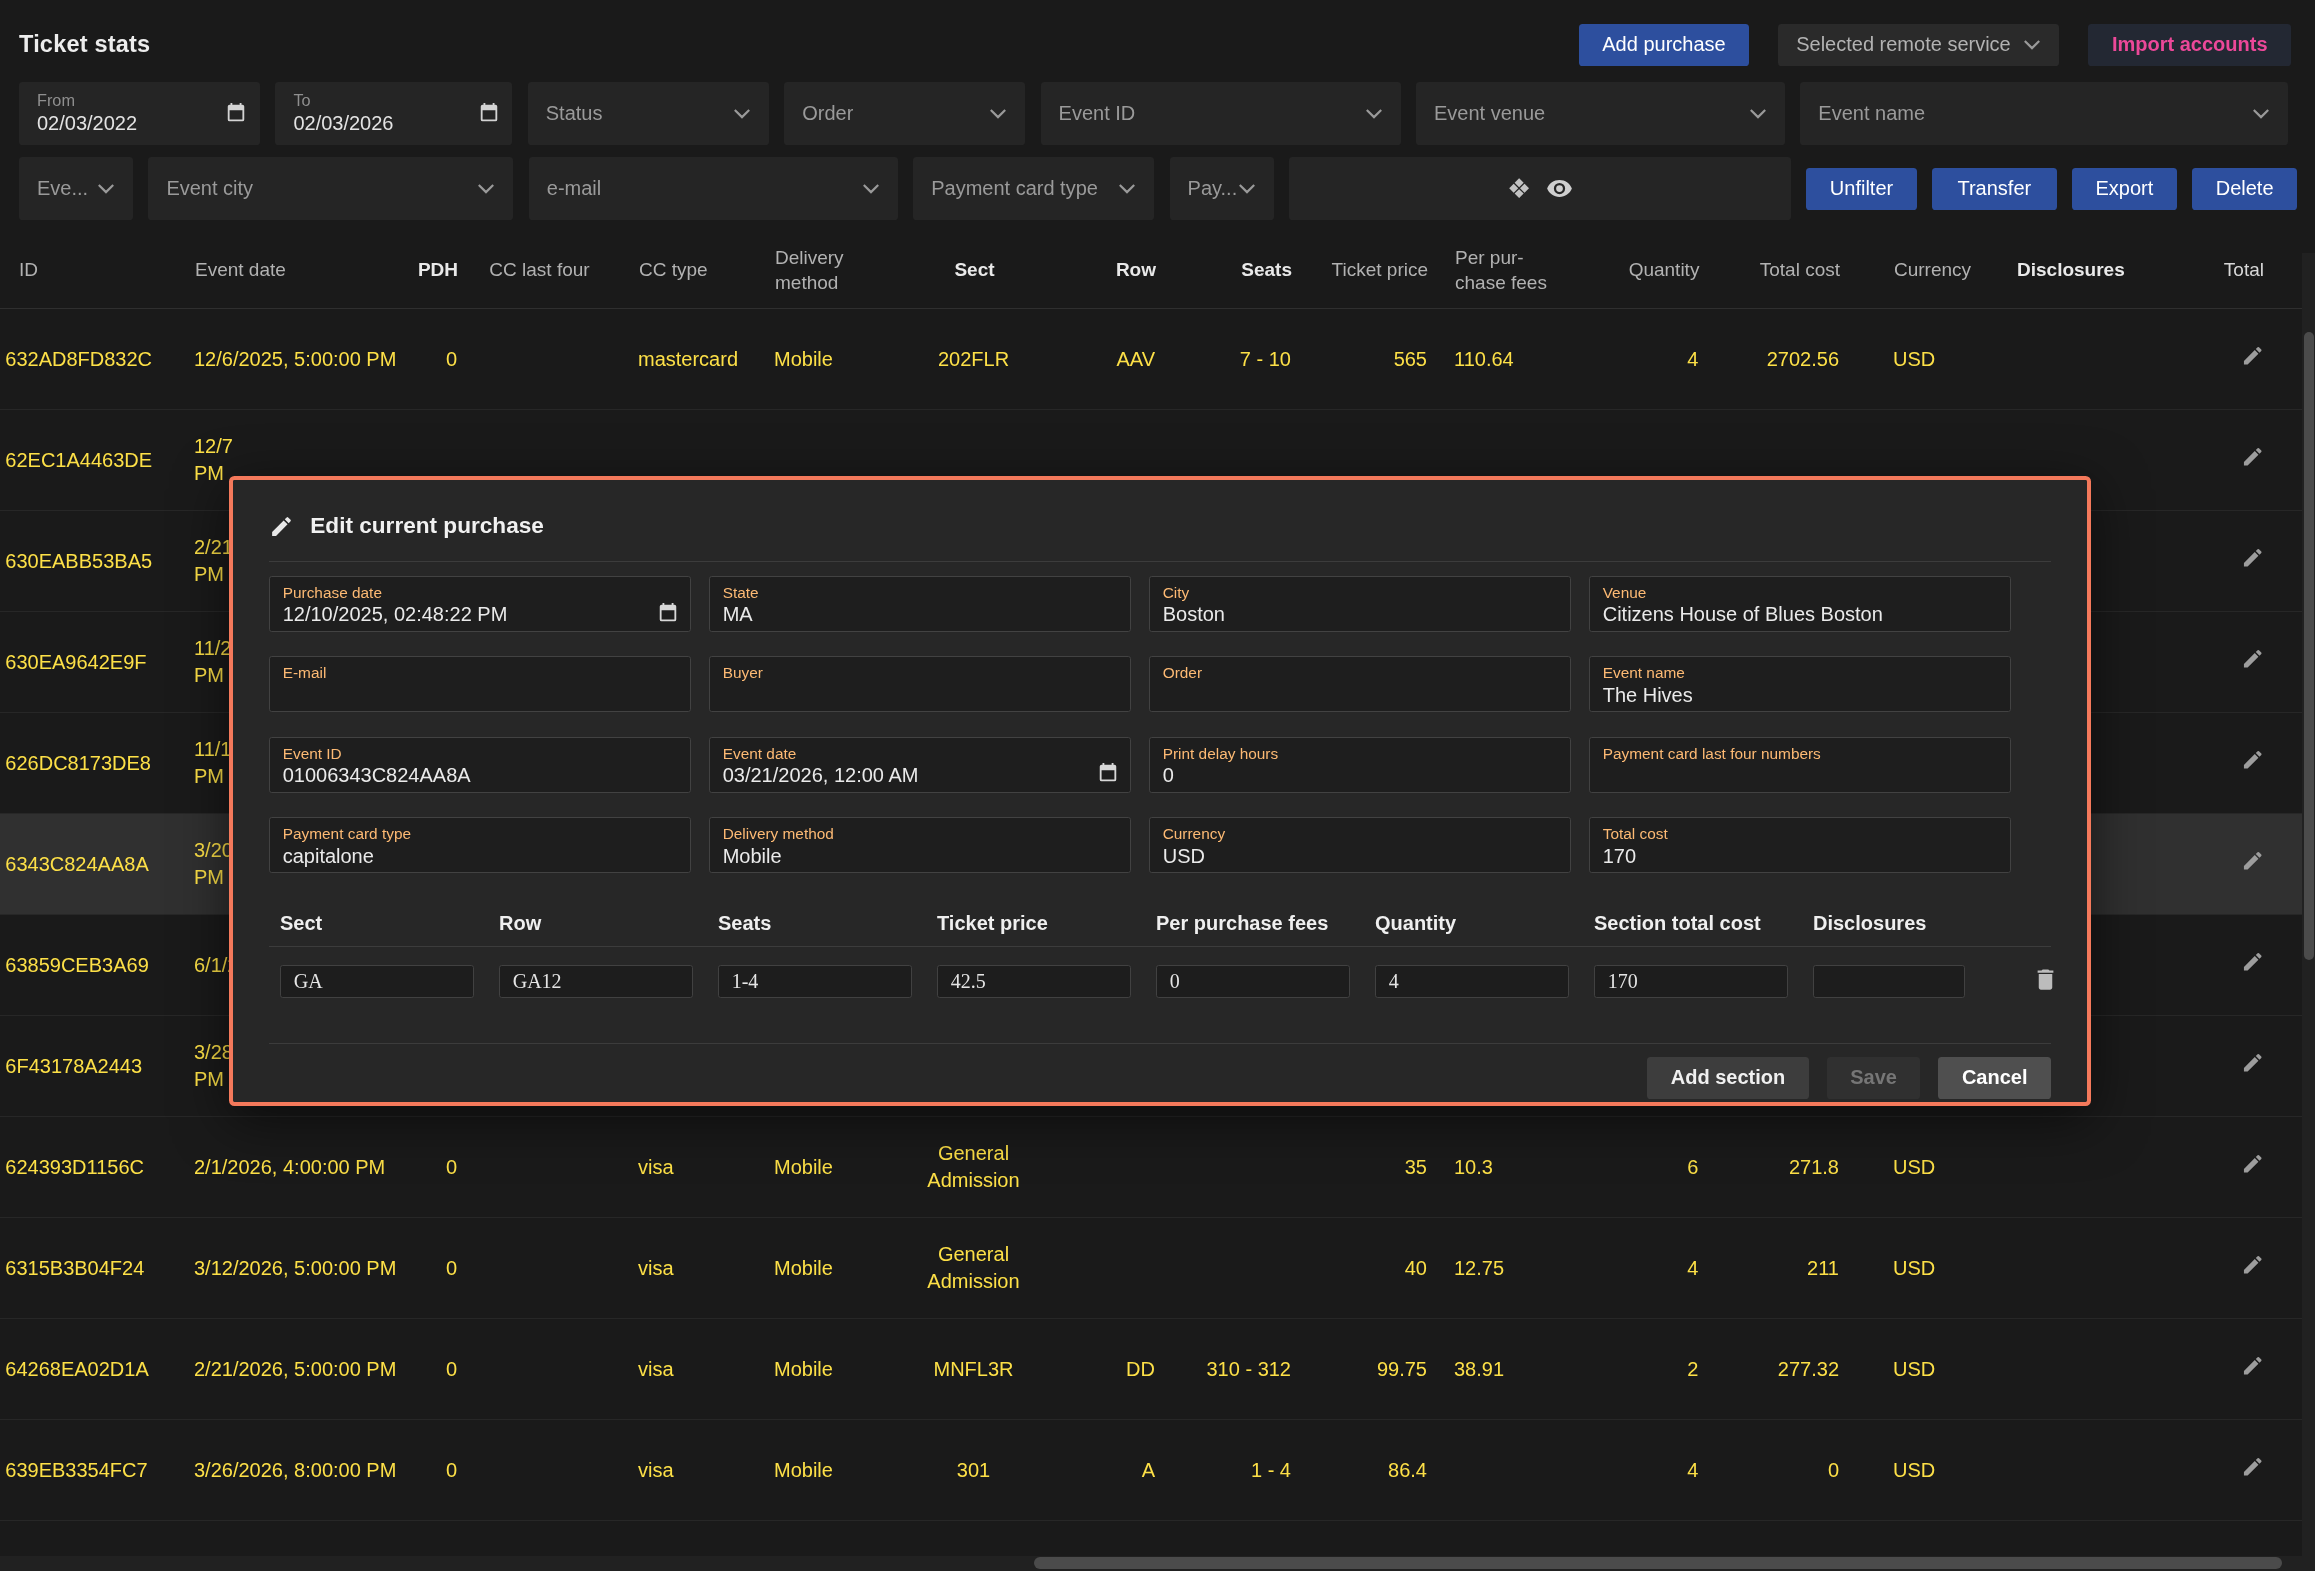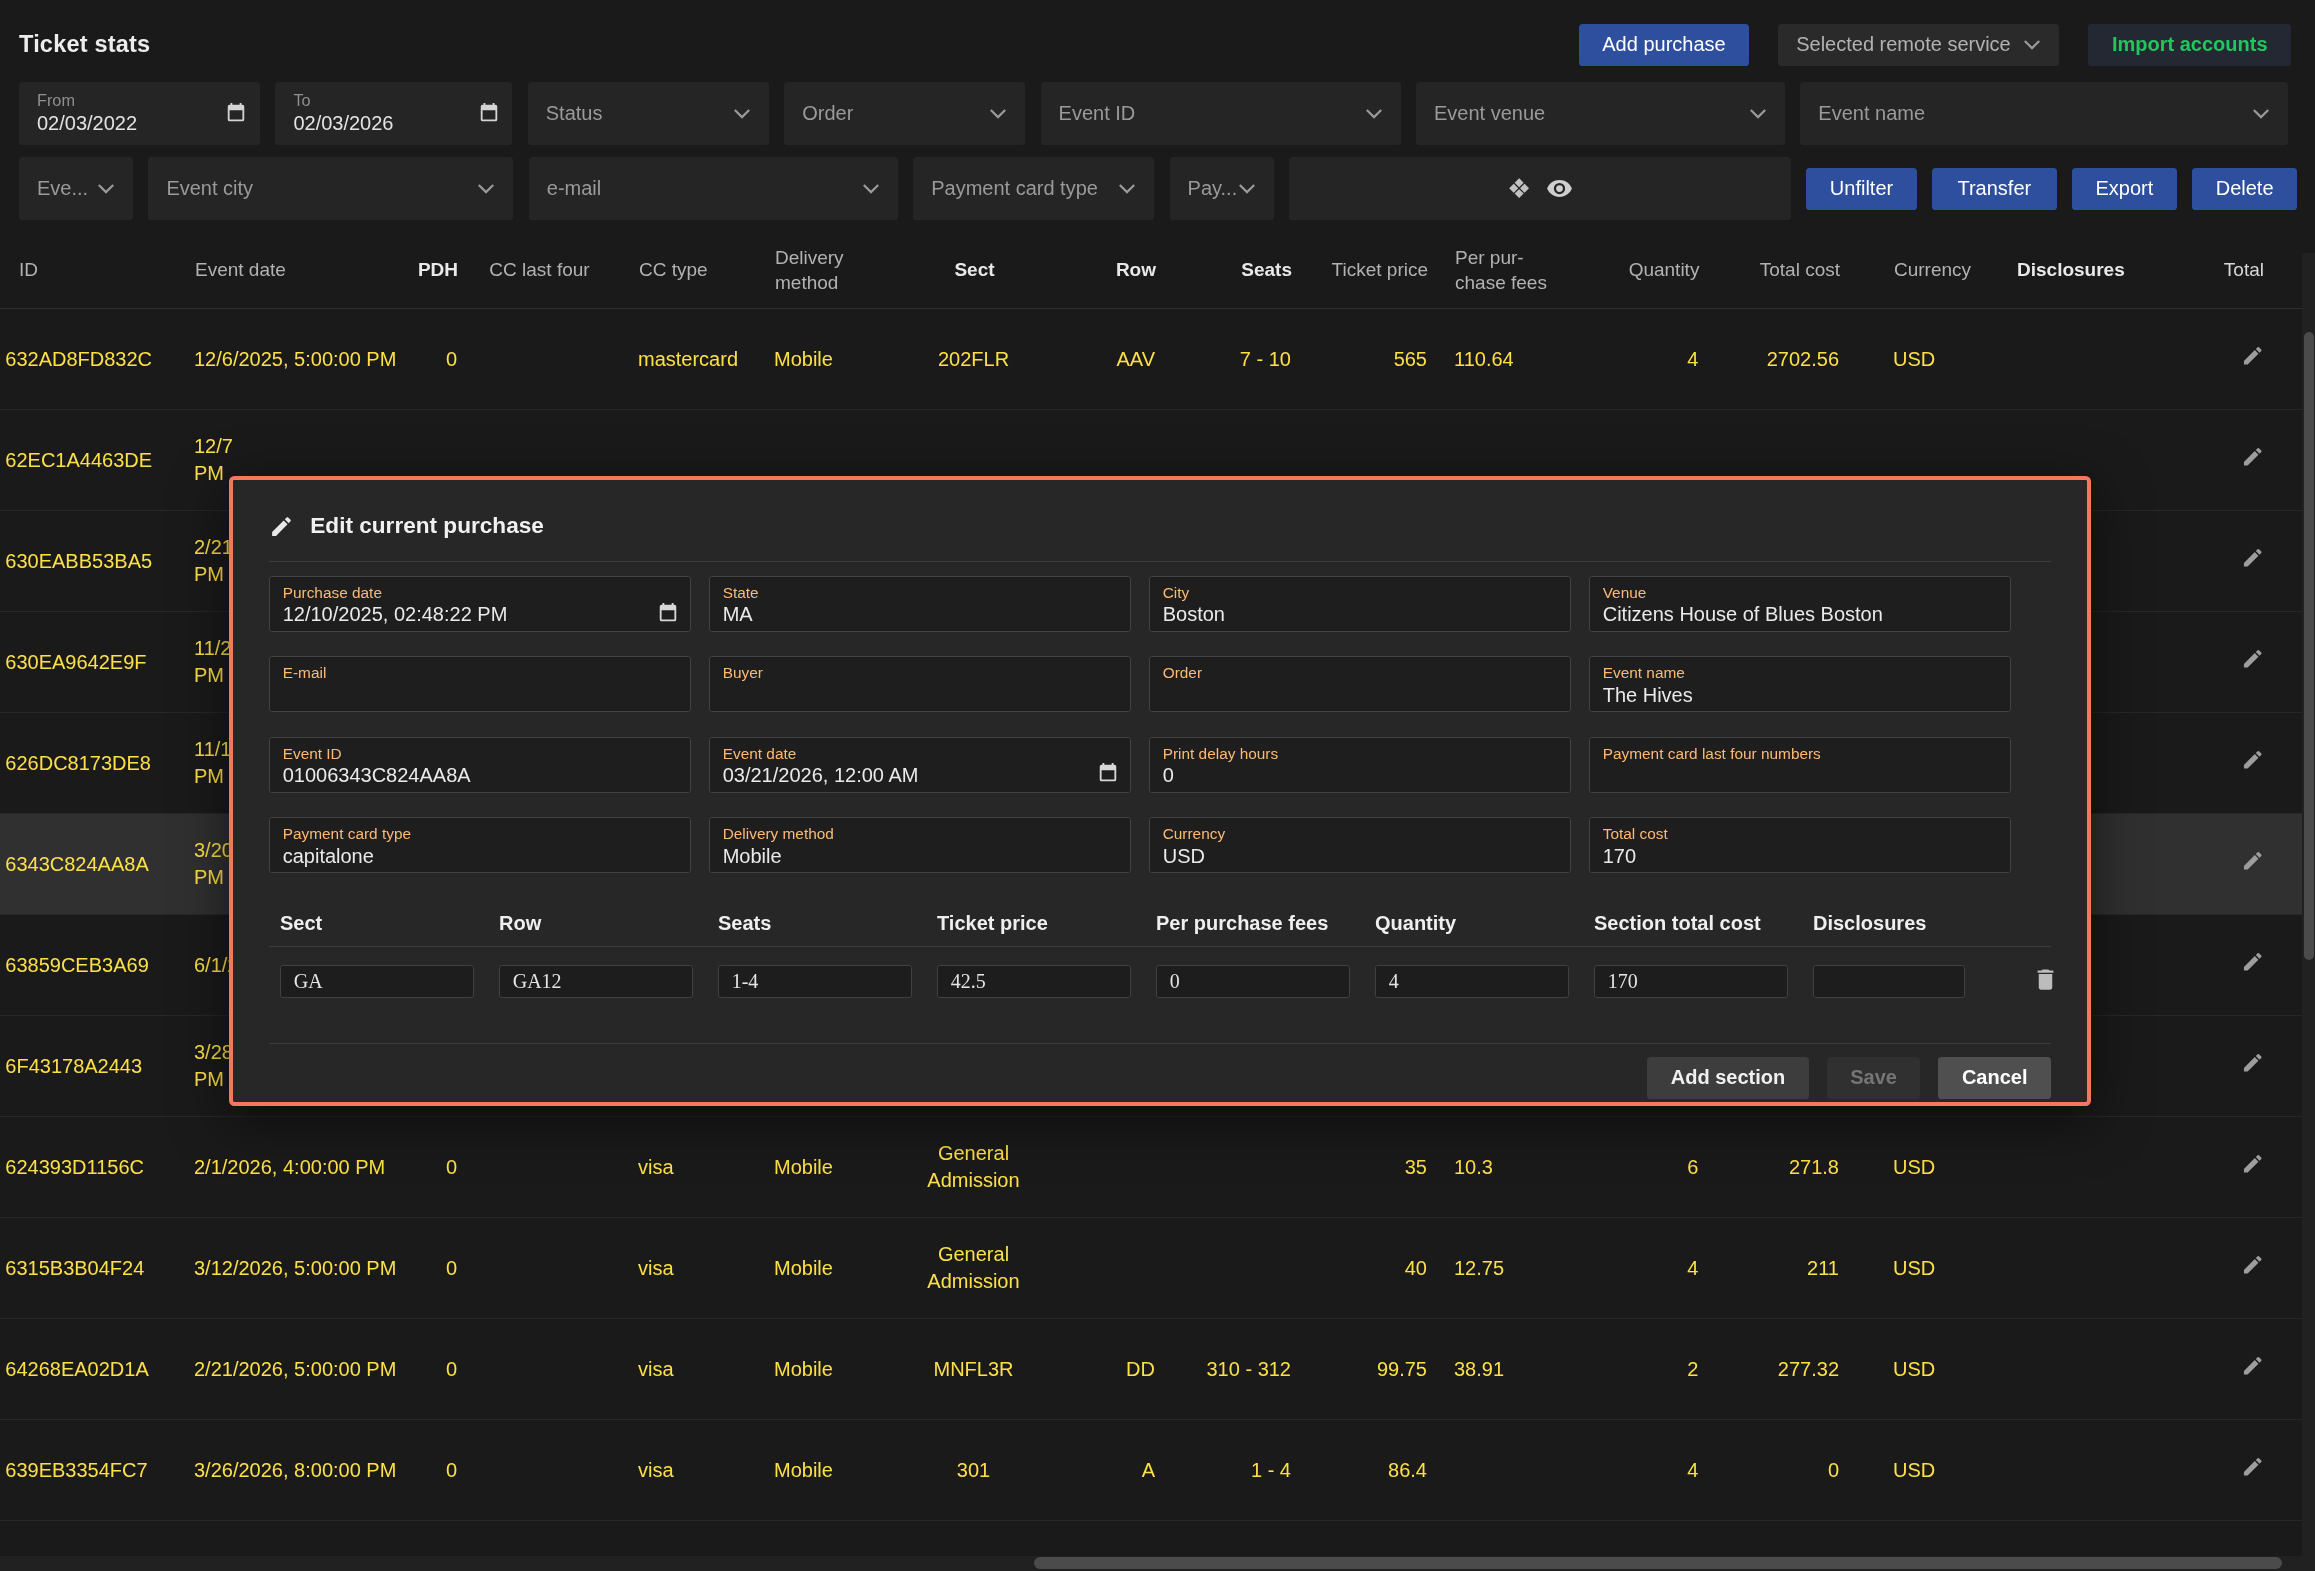--- a/index.html
+++ b/index.html
@@ -13,21 +13,21 @@
   .topbar { display:flex; align-items:center; justify-content:space-between; padding:23.5px 25px 16.3px 19px; }
   .topbar h1 { margin:0; font-size:23.5px; font-weight:700; color:#ededed; letter-spacing:0.2px; }
   .topbar-actions { display:flex; align-items:center; gap:29px; }
   .btn {
     display:inline-flex; align-items:center; justify-content:center; gap:12.7px;
     height:42px; padding:0 23.5px; border:none; border-radius:3.6px;
     font-family:inherit; font-size:20px; color:#ffffff; cursor:pointer; white-space:nowrap;
   }
   .btn.blue { background:#2d4f9e; }
   .btn.darksel { background:#2a2a2a; color:#b2b2b2; padding:0 18px; }
-  .btn.ghostblue { background:#232833; color:#22c55e; font-weight:700; }
+  .btn.ghostblue { background:#232833; color:#ec4899; font-weight:700; }
   .btn.mid { background:#3d3d3d; color:#f0f0f0; font-weight:700; }
   .btn.dim { background:#303030; color:#767676; font-weight:700; cursor:default; }
   .btn.light { background:#4f4f4f; color:#ffffff; font-weight:700; }
   .chev { width:18px; height:11px; flex:none; }
   
   .filters { padding:0 19px; }
   .frow { display:flex; align-items:center; gap:15.4px; margin-bottom:12.7px; }
   .ffield {
     position:relative; height:63px; background:#252525; border-radius:3.6px;
     display:flex; flex-direction:column; justify-content:center; padding:0 18px; flex:none;

